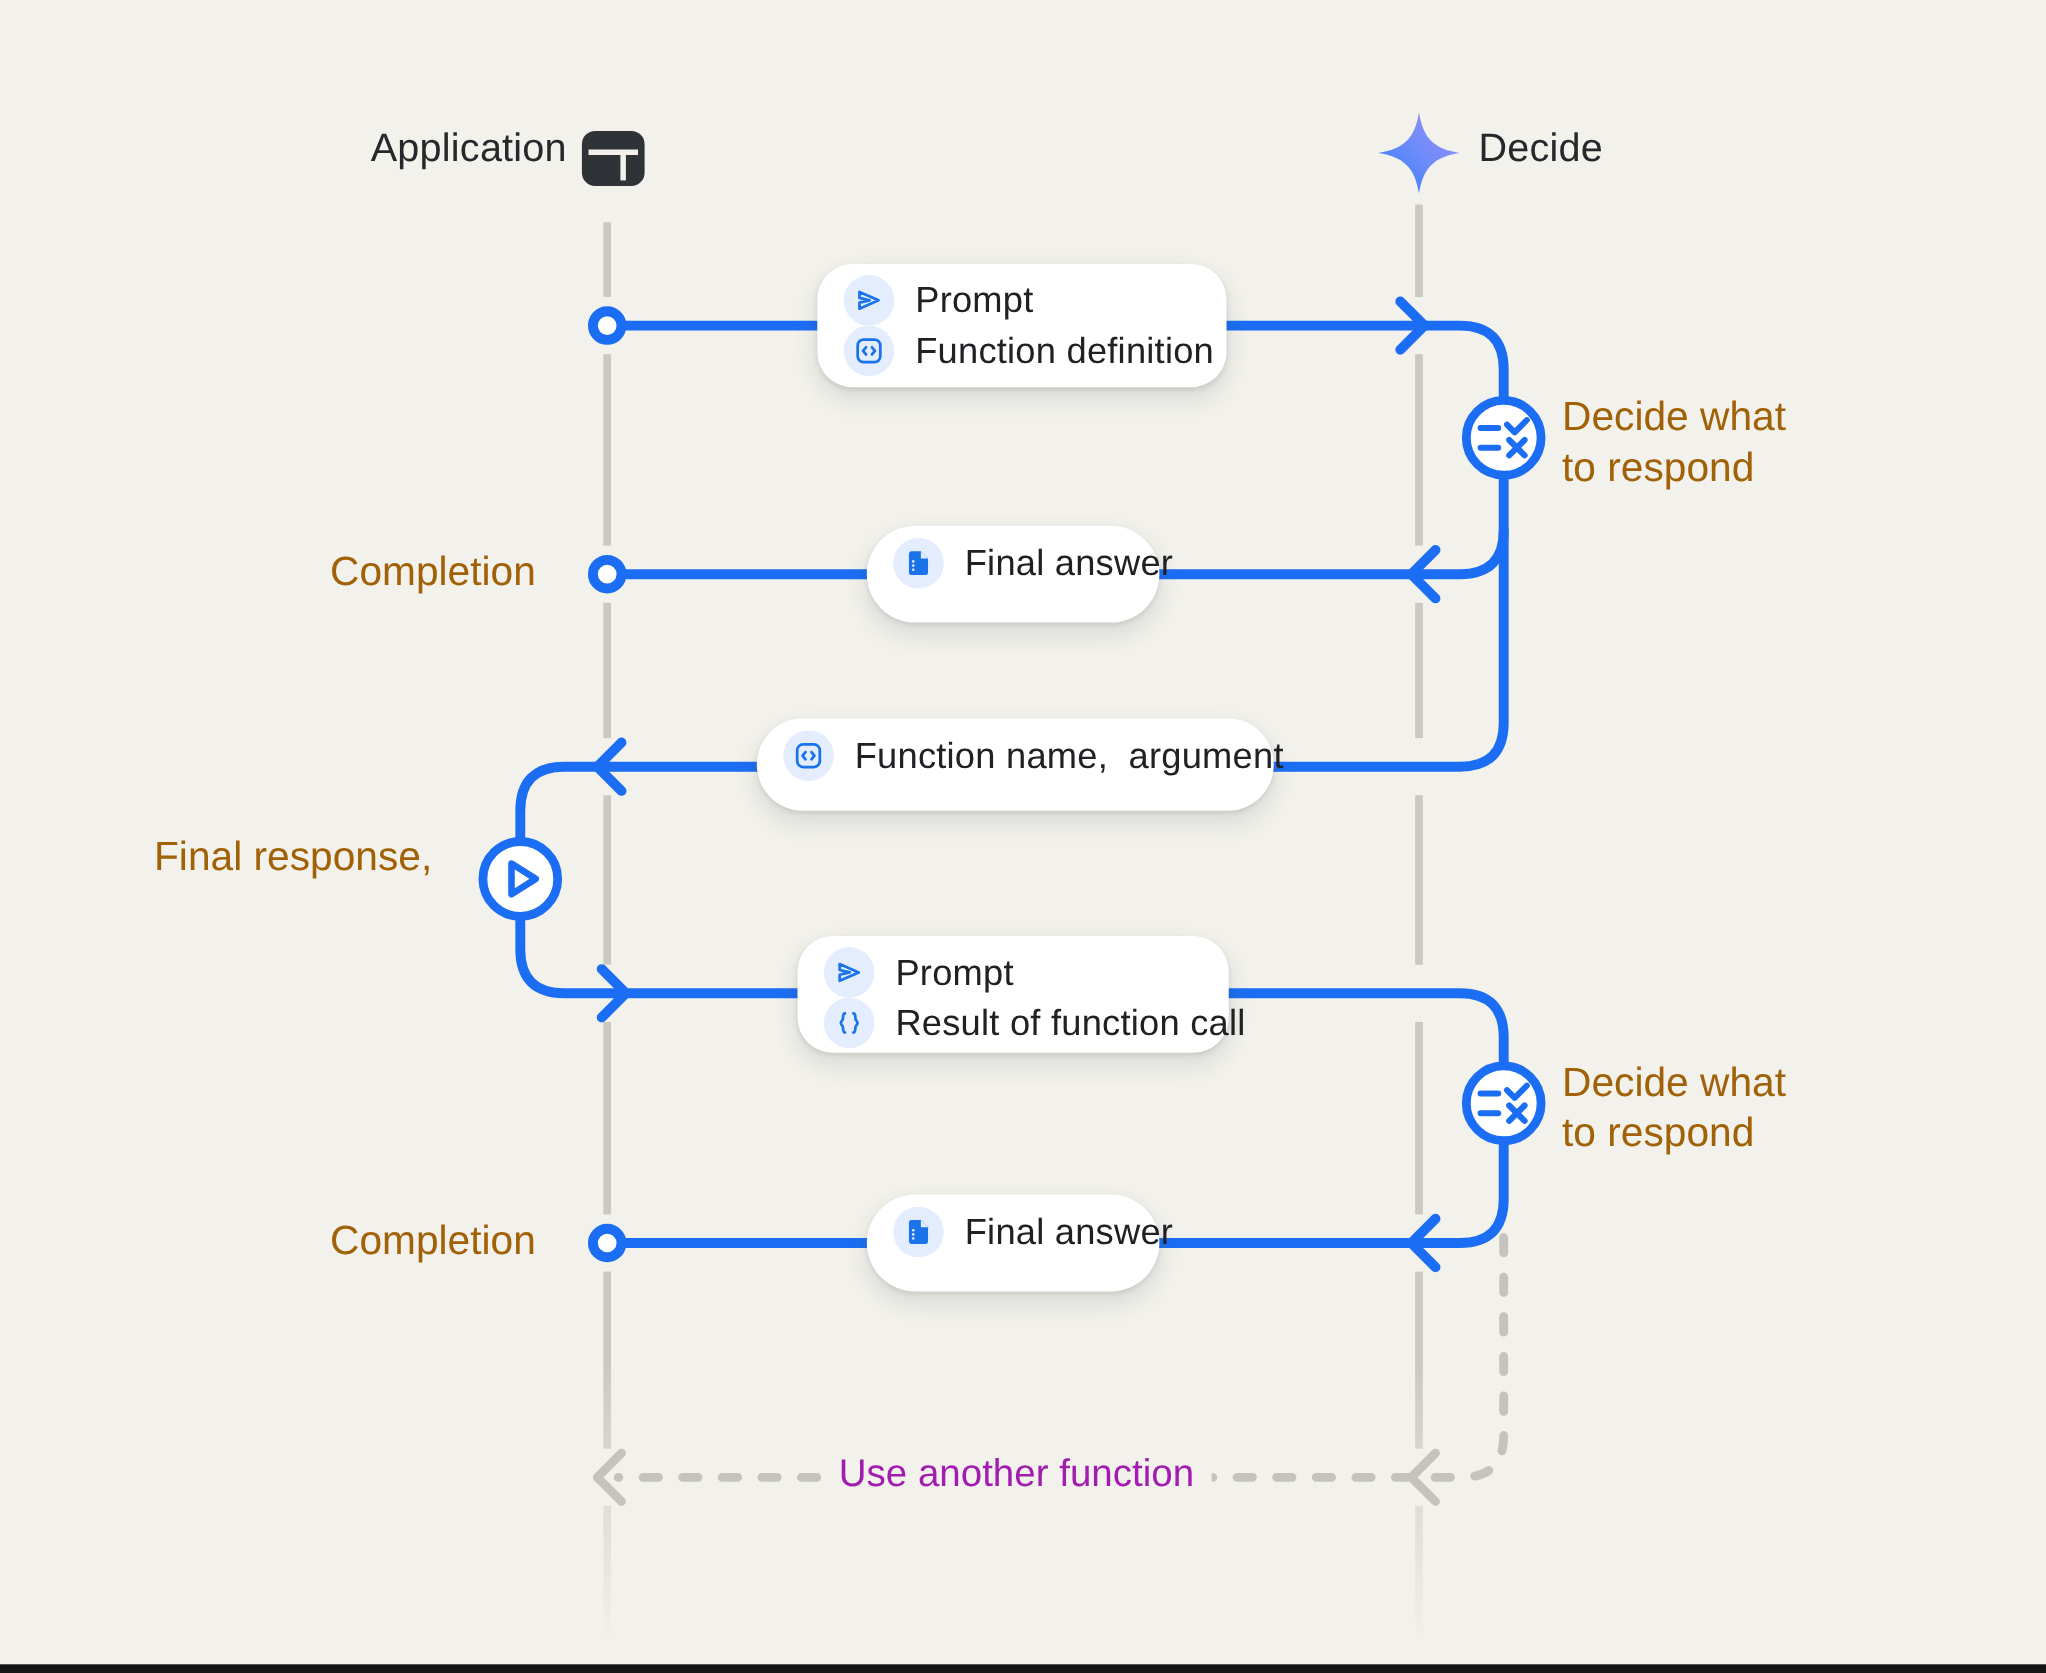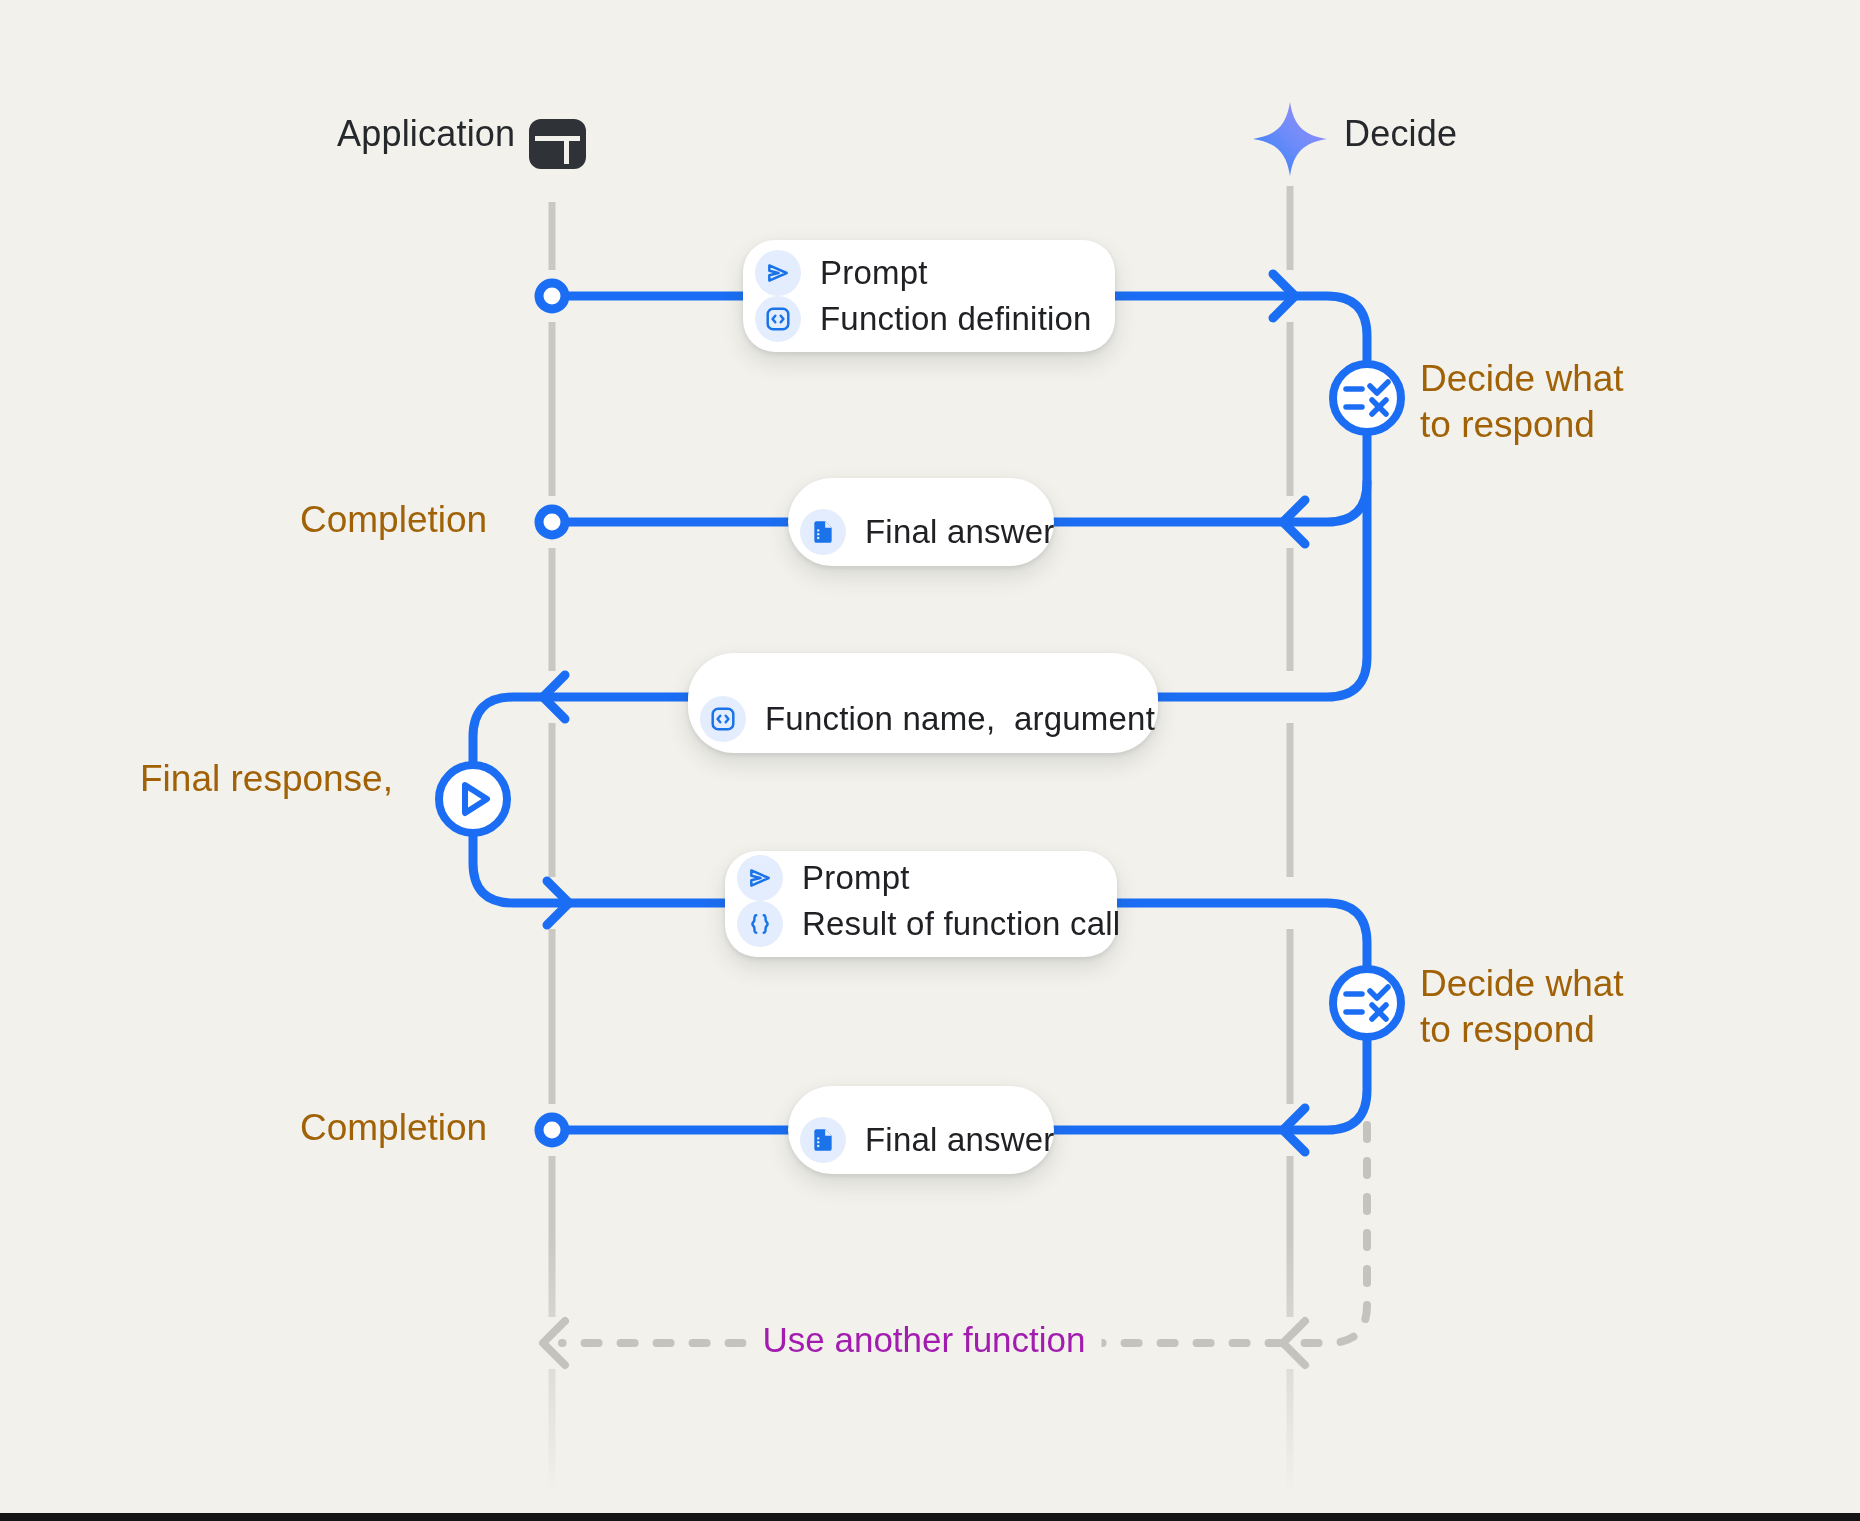--- a/index.html
+++ b/index.html
@@ -6,22 +6,22 @@
   body{background:#e8e7e2;font-family:"Liberation Sans", sans-serif;}
   .canvas{
     position:relative;width:1860px;height:1521px;background:#F2F1EC;overflow:hidden;
   }
   .flow-svg{position:absolute;left:0;top:0;}
   
   .actor-label{position:absolute;font-size:36px;font-weight:500;color:#26292C;letter-spacing:.2px;}
   
   .pill{
     position:absolute;background:#ffffff;box-sizing:border-box;
-    display:flex;flex-direction:column;justify-content:flex-end;
-    padding:10px 26px 10px 12px;
+    display:flex;flex-direction:column;justify-content:space-between;
+    padding:10px 26px 10px 24px;
     box-shadow:0 10px 22px rgba(60,64,67,.14), 0 2px 5px rgba(60,64,67,.12);
   }
   .pill.two{border-radius:32px;}
   .pill.one{border-radius:46px;}
   .pill-row{display:flex;align-items:center;gap:19px;height:48px;}
   .chip{
     width:46px;height:46px;border-radius:50%;background:#E4EDFD;color:#1A73E8;
     display:flex;align-items:center;justify-content:center;flex:0 0 auto;
   }
   .chip svg{display:block;}
@@ -169,21 +169,21 @@
           <path d="M14 2 L20 8 H14 Z" fill="#E4EDFD"></path>
           <circle cx="7.6" cy="10.5" r="1.1" fill="#E4EDFD"></circle>
           <circle cx="7.6" cy="14" r="1.1" fill="#E4EDFD"></circle>
           <circle cx="7.6" cy="17.5" r="1.1" fill="#E4EDFD"></circle>
         </svg>
       </span>
       <span class="pill-label">Final answer</span>
     </div>
   </div>
 
-  <div class="pill one" style="left:688px;top:653px;width:470px;height:100px;">
+  <div class="pill one" style="left:688px;top:653px;width:470px;height:84px;">
     <div class="pill-row">
       <span class="chip">
         <svg width="26" height="26" viewBox="0 0 24 24" fill="none" stroke="currentColor" stroke-width="2.3" stroke-linecap="round" stroke-linejoin="round">
           <rect x="2.5" y="2.5" width="19" height="19" rx="5"></rect>
           <path d="M9.5 9 L7 12 L9.5 15"></path>
             <path d="M14.5 9 L17 12 L14.5 15"></path>
         </svg>
       </span>
       <span class="pill-label">Function name,  argument</span>
     </div>

